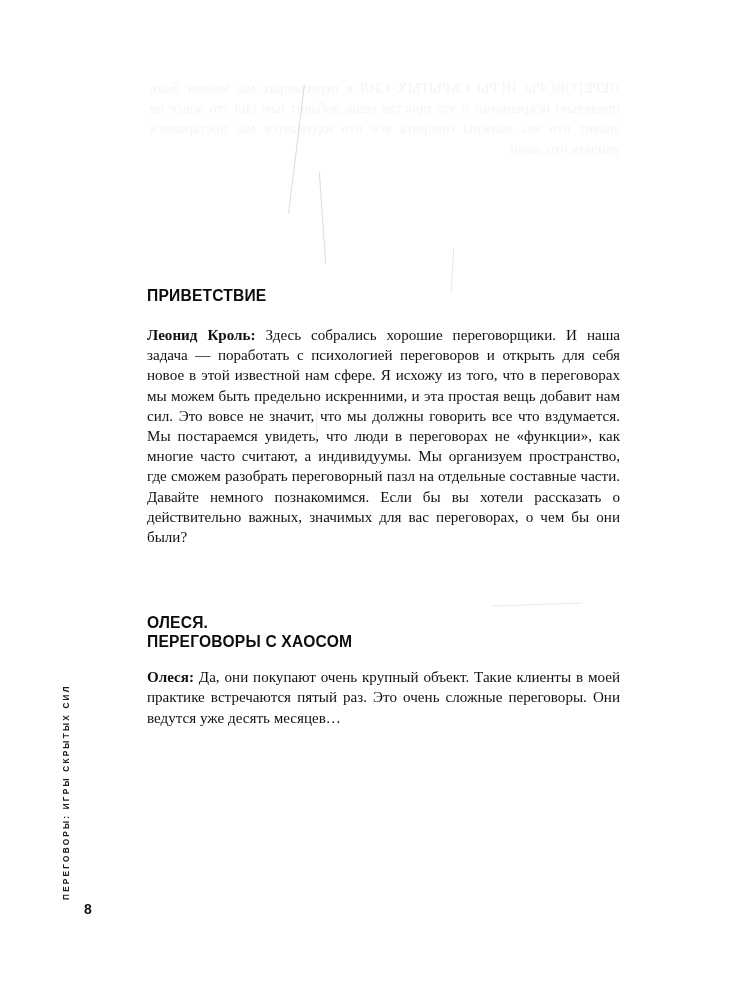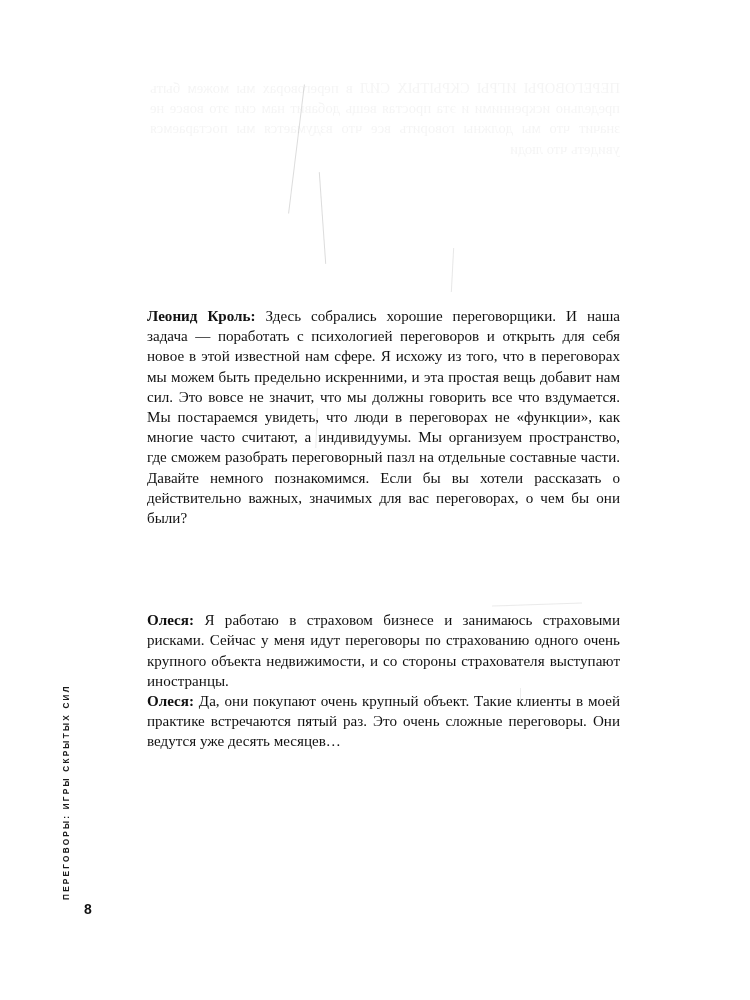--- a/index.html
+++ b/index.html
@@ -131,31 +131,35 @@
   <div class="scanline s4"></div>
   <div class="scanline s5"></div>
   <div class="scanline s6"></div>
 
   <div class="running-head">ПЕРЕГОВОРЫ: ИГРЫ СКРЫТЫХ СИЛ</div>
 
   <div class="folio">8</div>
 
   <div class="column">
 
+    <h2 class="section-heading">ПРИВЕТСТВИЕ</h2>
 
     <div class="gap-intro"></div>
 
     <p class="speech"><span class="speaker">Леонид Кроль:</span><span> Здесь собрались хорошие переговорщики. И наша задача — поработать с психологией переговоров и открыть для себя новое в этой известной нам сфере. Я исхожу из того, что в переговорах мы можем быть предельно искренними, и эта простая вещь добавит нам сил. Это вовсе не значит, что мы должны говорить все что вздумается. Мы постараемся увидеть, что люди в переговорах не «функции», как многие часто считают, а индивидуумы. Мы организуем пространство, где сможем разобрать переговорный пазл на отдельные составные части. Давайте немного познакомимся. Если бы вы хотели рассказать о действительно важных, значимых для вас переговорах, о чем бы они были?</span></p>
 
     <div class="gap-block"></div>
 
+    <div class="heading-group">
+      <h2 class="section-heading">ОЛЕСЯ.</h2>
+      <h2 class="section-heading">ПЕРЕГОВОРЫ С ХАОСОМ</h2>
+    </div>
 
     <div class="gap-head2"></div>
 
-    <p class="speech"><span class="speaker">Олеся:</span><span> Я работаю в страховом бизнесе и занимаюсь страховыми рисками. Сейчас у меня идут переговоры по страхованию одного очень крупного объекта недвижимости, и со стороны страхователя выступают иностранцы.</span></p>
 
 
     <p class="speech"><span class="speaker">Олеся:</span><span> Да, они покупают очень крупный объект. Такие клиенты в моей практике встречаются пятый раз. Это очень сложные переговоры. Они ведутся уже десять месяцев…</span></p>
 
 
 
   </div>
 </div>
 
 </body></html>

